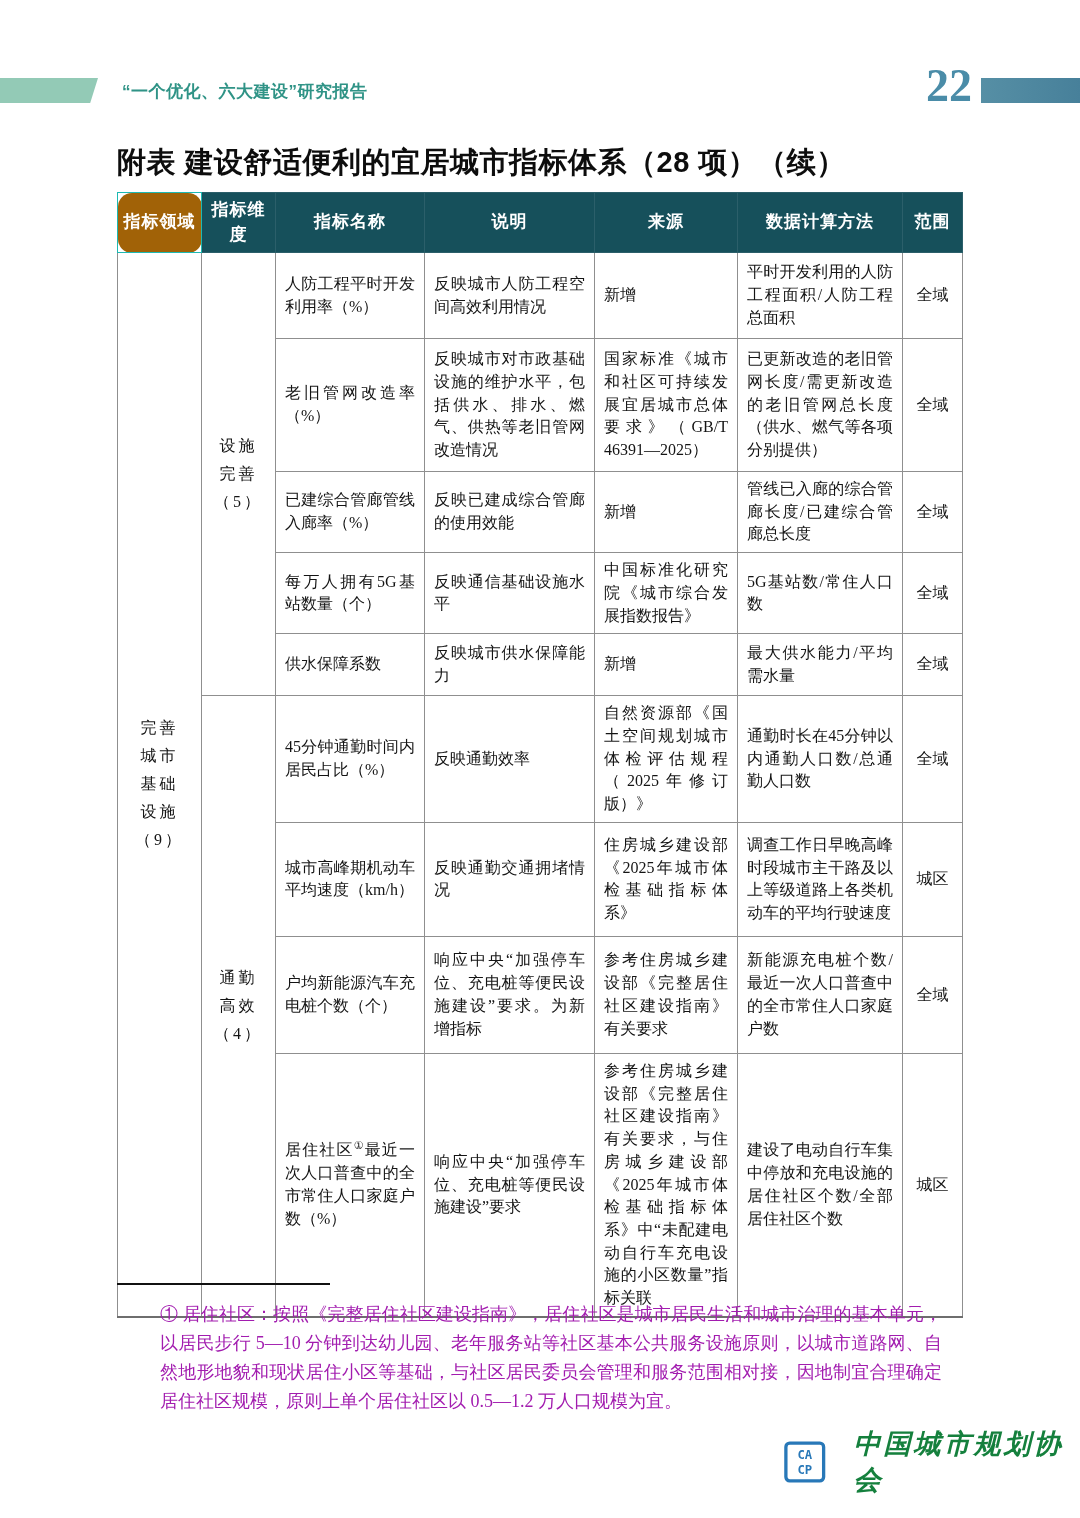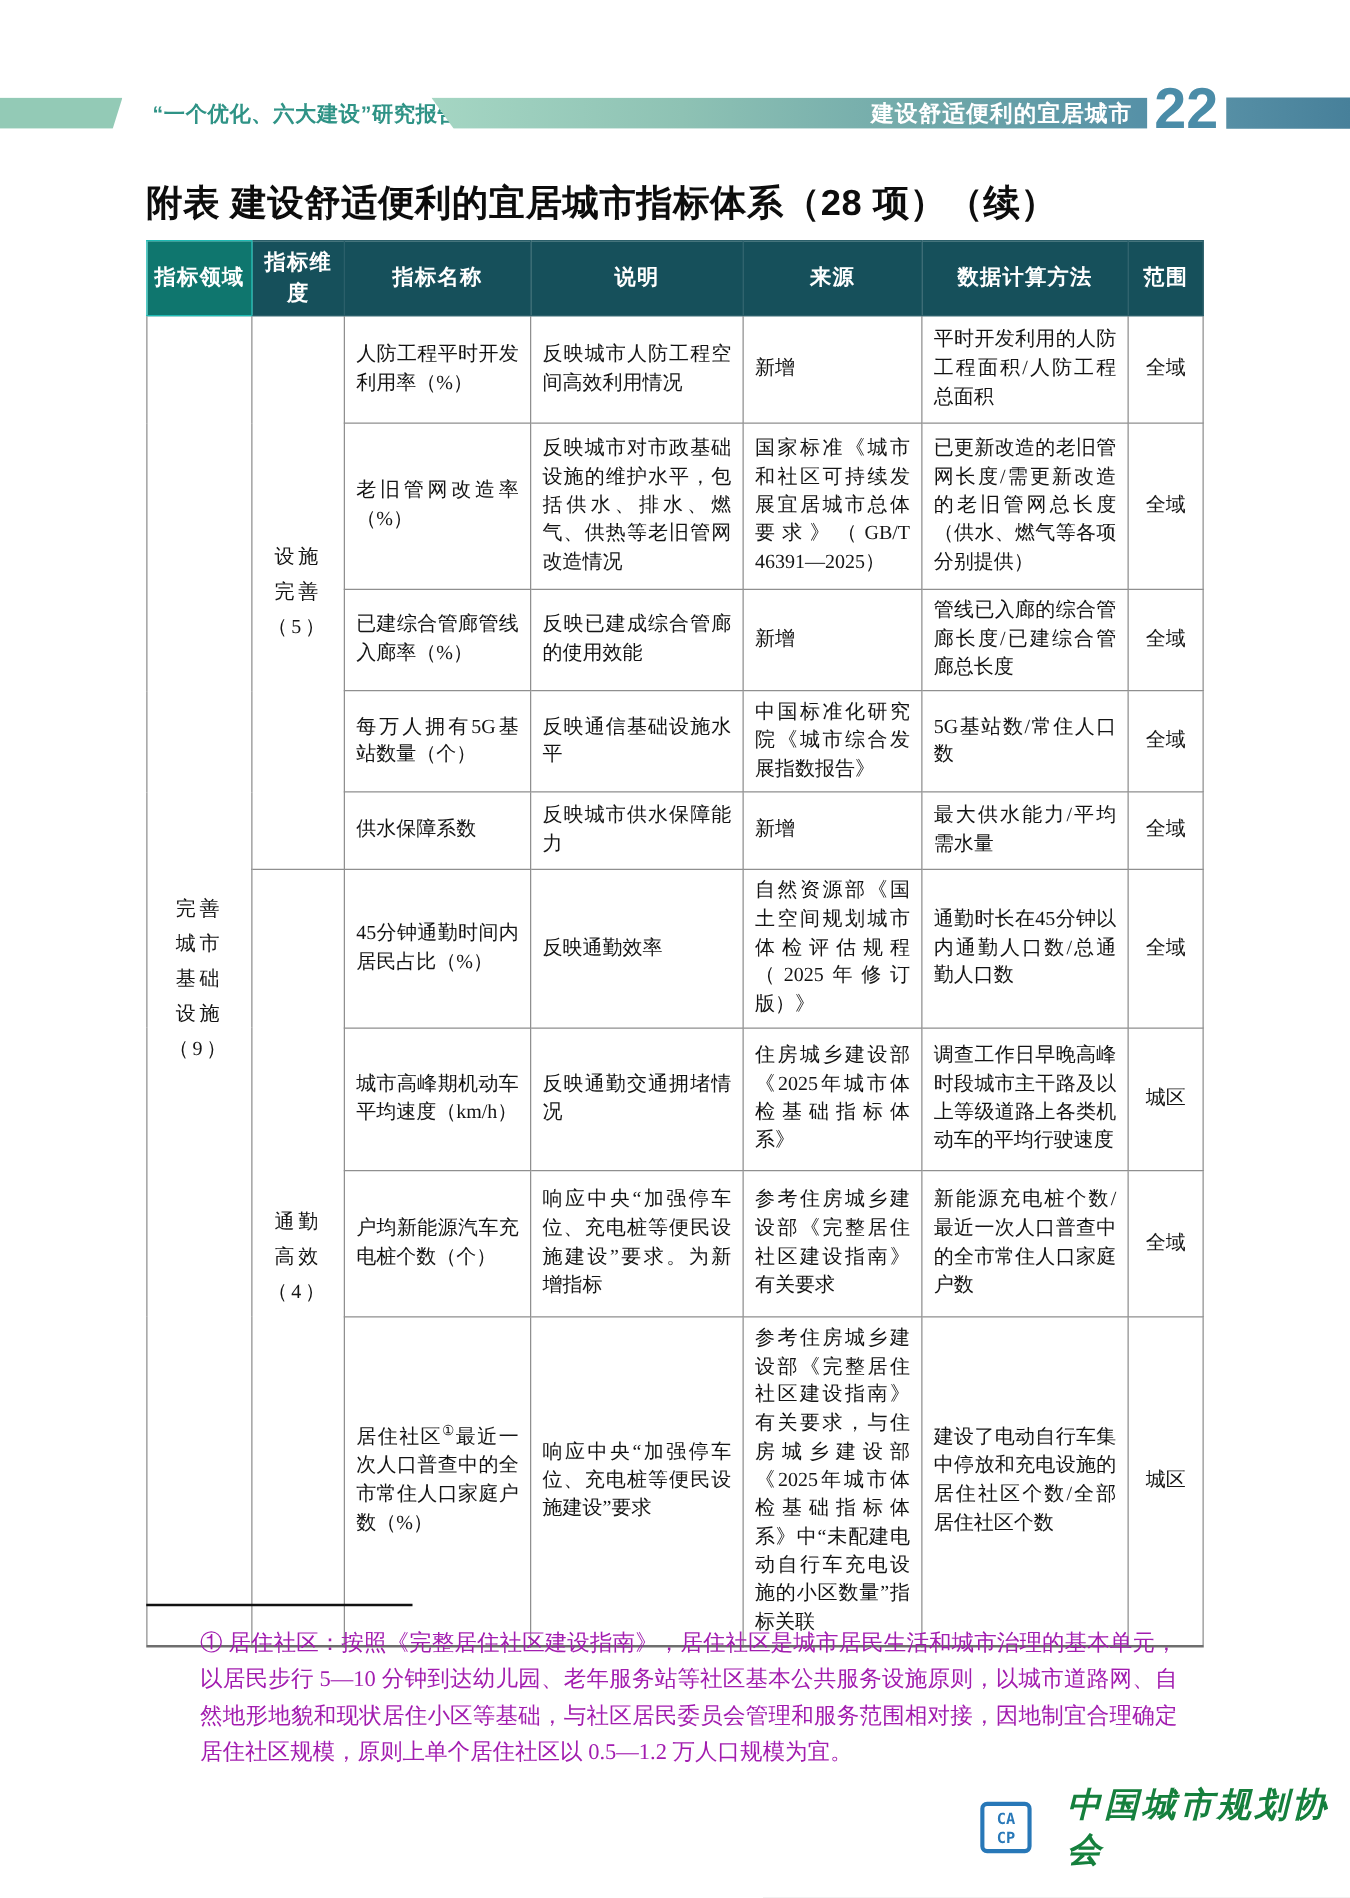--- a/index.html
+++ b/index.html
@@ -19,38 +19,38 @@
   .band-mid{left:345px;width:573px;
     background:linear-gradient(90deg,#a5d6c3 0%,#8ec2b4 35%,#6ba4a8 75%,#5590a7 100%);
     clip-path:polygon(0 0,100% 0,100% 100%,18px 100%);
     display:flex;align-items:center;justify-content:flex-end;padding-right:0;}
   .hdr-right-text{
     color:#ffffff;font-size:18px;font-weight:bold;margin-right:12px;
     font-family:"Liberation Sans","DejaVu Sans",sans-serif;letter-spacing:1px;}
   .page-num{
     position:absolute;left:918px;top:60px;width:62px;text-align:center;
     font-size:46px;line-height:52px;font-weight:bold;color:#4a8ca8;
-    font-family:Liberation Sans, sans-serif;}
+    font-family:Liberation Serif, serif;}
   .band-right{left:981px;width:99px;background:linear-gradient(90deg,#568fa5,#47809a);}
   
   .doc-title{
     position:absolute;left:117px;top:143px;width:860px;
     font-size:29px;font-weight:bold;color:#0d0d0d;letter-spacing:.5px;
     font-family:"Liberation Sans","DejaVu Sans",sans-serif;}
   
   .itable{
     position:absolute;left:117px;top:192px;width:845px;
     border-collapse:collapse;table-layout:fixed;
     font-size:16px;line-height:1.42;}
   .itable th{
     height:57px;background:#16505b;color:#ffffff;font-weight:bold;
     font-size:17px;text-align:center;vertical-align:middle;
     border:1px solid #2b5f6a;
     font-family:"Liberation Sans","DejaVu Sans",sans-serif;letter-spacing:1px;}
-  .itable th.accent{background:#0f766e;border-color:#1db9b2;}
+  .itable th.accent{background:#a16207;border-color:#1db9b2;border-radius:14px;}
   .itable td{
     border:1px solid #8f8f8f;vertical-align:middle;
     padding:6px 9px;text-align:justify;color:#141414;}
   .itable{border-bottom:2px solid #6e6e6e;}
   td.c-scope{text-align:center;padding:6px 0;}
   td.c-group{
     text-align:center;white-space:pre-line;letter-spacing:3px;
     line-height:1.75;padding:6px 2px;}
   sup.fn{font-size:11px;line-height:0;}
   
@@ -64,23 +64,20 @@
     font-size:27px;font-weight:bold;color:#15803d;letter-spacing:3px;
     font-family:"Liberation Serif","DejaVu Serif",serif;font-style:italic;}
 </style>
 </head>
 <body>
 
 <div class="page">
 
   <div class="band band-left"></div>
   <div class="hdr-left-text">“一个优化、六大建设”研究报告</div>
-  <div class="band band-mid">
-    <span class="hdr-right-text">建设舒适便利的宜居城市</span>
-  </div>
   <div class="page-num">22</div>
   <div class="band band-right"></div>
 
   <div class="doc-title">附表 建设舒适便利的宜居城市指标体系（28 项）（续）</div>
 
   <table class="itable">
     <colgroup>
       <col style="width:84px">
         <col style="width:74px">
         <col style="width:149px">

